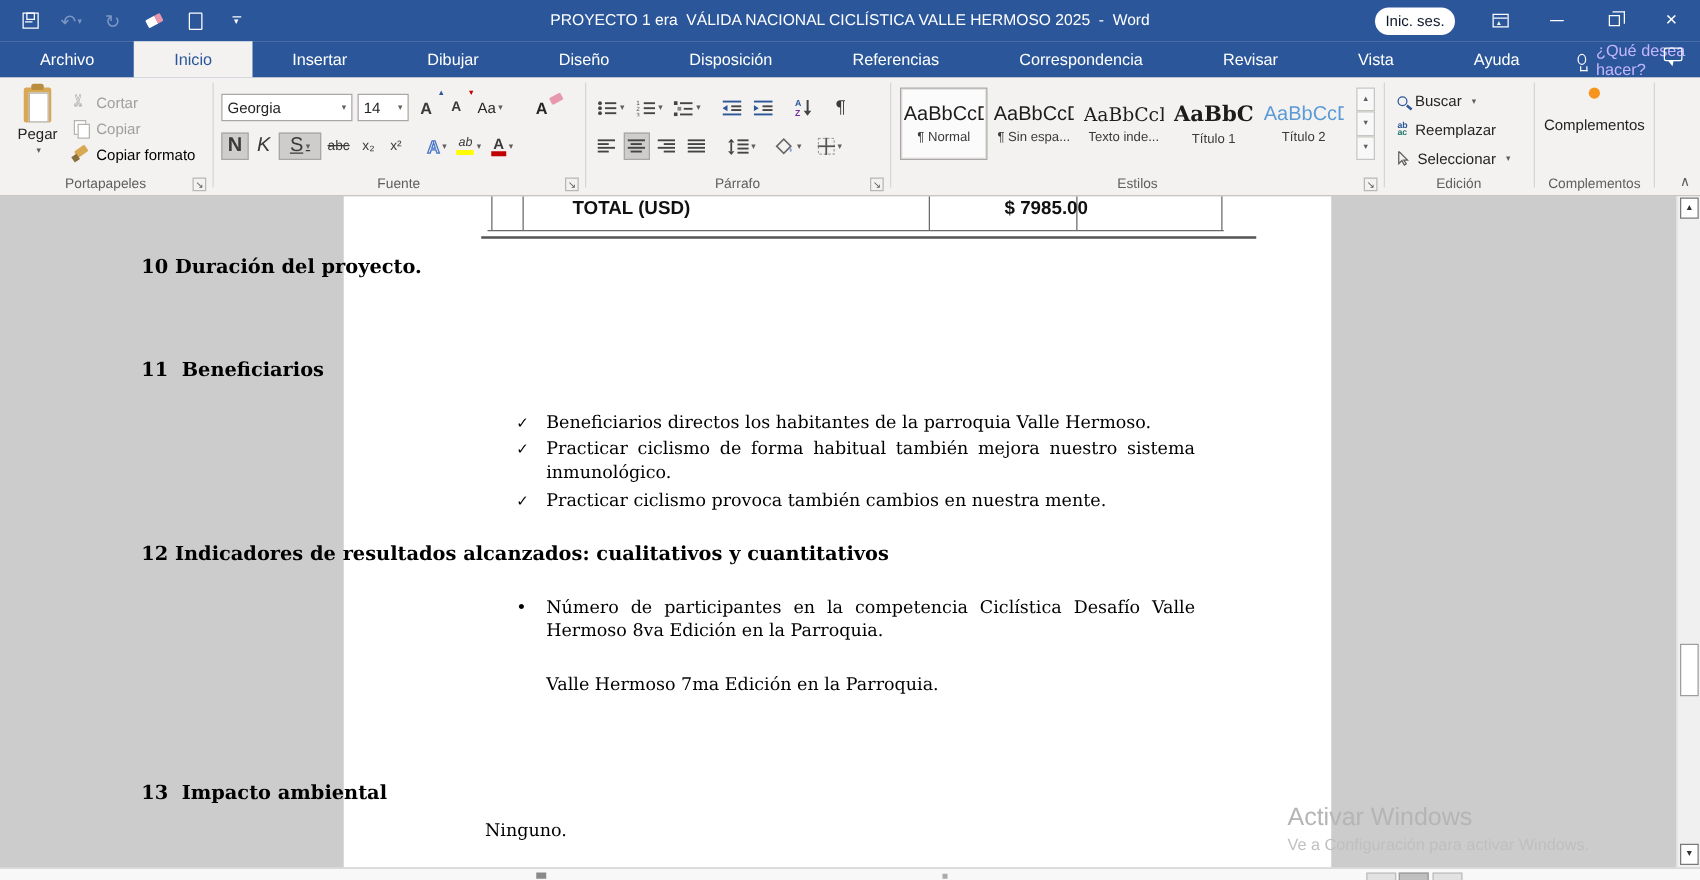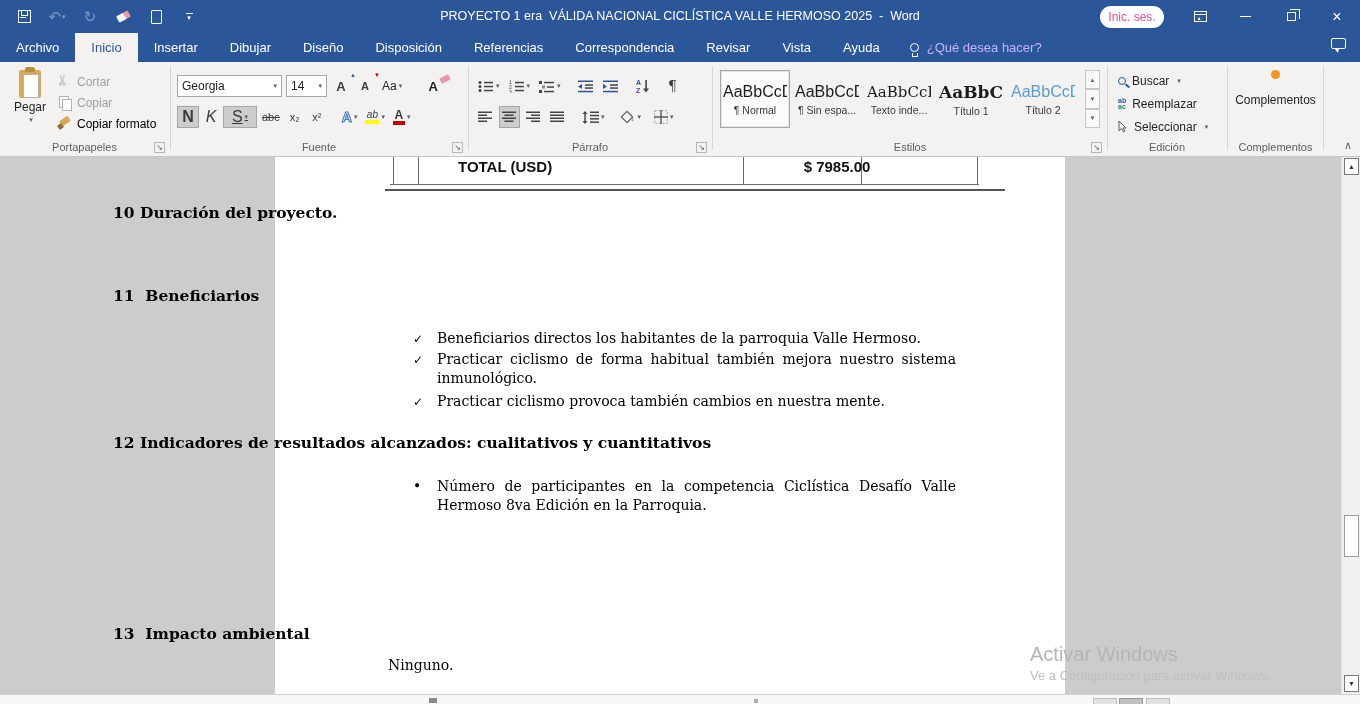--- a/index.html
+++ b/index.html
@@ -15,34 +15,34 @@
   .floppy::before { content:""; position:absolute; left:2px; top:-1px; width:5px; height:4px; border:1px solid #fff; }
   .floppy::after { content:""; position:absolute; left:1px; bottom:0; width:6px; height:4px; border-top:1px solid #fff; }
   .ghost { color:#7d97c4; font-size:15px; }
   .tinychev { color:#7d97c4; font-size:7px; margin-left:1px; }
   .eraser { width:13px; height:7px; background:linear-gradient(90deg,#ffffff 60%,#e898ad 60%); transform:rotate(-28deg); border-radius:1px; }
   .newdoc { width:11px; height:14px; border:1.4px solid #fff; border-radius:1px; }
   .qatmore { display:flex; flex-direction:column; align-items:center; color:#fff; }
   .qatmore .bar { width:7px; height:1px; background:#fff; margin-bottom:1px; }
   .qatmore .v { font-size:7px; line-height:6px; }
   .title-text { position:absolute; left:0; right:0; top:9px; text-align:center; color:#ffffff; font-size:12.5px; white-space:pre; }
-  .signin { position:absolute; left:1100px; top:6px; width:64px; height:22px; background:#ffffff; color:#ec4899;
+  .signin { position:absolute; left:1100px; top:6px; width:64px; height:22px; background:#ffffff; color:#0f172a;
             font-size:12px; display:flex; align-items:center; justify-content:center; cursor:default;border-radius:11px; }
   .winbtn { position:absolute; top:0; height:33px; width:34px; display:flex; align-items:center; justify-content:center; color:#fff; }
   .ribopts { width:13px; height:11px; border:1px solid #fff; position:relative; }
   .ribopts::before { content:""; position:absolute; left:0; top:2px; width:11px; height:1px; background:#fff; }
   .ribopts::after { content:"▴"; position:absolute; left:3px; top:2px; font-size:6px; color:#fff; }
   .minbar { width:11px; height:1px; background:#fff; }
   .restore { width:9px; height:9px; border:1px solid #fff; position:relative; }
   .restore::before { content:""; position:absolute; left:2px; top:-4px; width:9px; height:9px; border:1px solid #fff; border-left:none; border-bottom:none; }
   .closex { font-size:16px; line-height:16px; }
 
   
   .tabstrip { position:absolute; left:0; top:33px; width:1360px; height:29px; background:#2b579a; display:flex; align-items:stretch; }
-  .tab { color:#ffffff; font-size:13px; padding:0 16px; display:flex; align-items:center; cursor:default; }
+  .tab { color:#ffffff; font-size:13px; padding:0 32px; display:flex; align-items:center; cursor:default; }
   .tab.active { background:#f3f2f1; color:#2b579a; }
   .tellme { display:flex; align-items:center; gap:8px; color:#c4b5fd; font-size:13px; padding-left:14px; }
   .bulb { width:9px; height:9px; border:1.4px solid #fff; border-radius:50%; position:relative; }
   .bulb::after { content:""; position:absolute; left:1.5px; top:9px; width:4px; height:3px; border-left:1px solid #fff; border-right:1px solid #fff; border-bottom:1px solid #fff; }
   .feedback { position:absolute; right:14px; top:38px; width:15px; height:11px; border:1.4px solid #fff; border-radius:2px; }
   .feedback::after { content:""; position:absolute; left:2px; bottom:-5px; border-left:4px solid transparent; border-right:1px solid transparent; border-top:5px solid #fff; }
 
   
   .ribbon { position:absolute; left:0; top:62px; width:1360px; height:95px; background:#f3f2f1; border-bottom:1px solid #c8c6c4; }
   .rgroup { position:absolute; top:0; height:94px; }
@@ -515,20 +515,21 @@
     <div class="doc-cont" style="top:213px; left:437px;">inmunológico.</div>
     <div class="doc-li" style="top:234px; left:413px;">
       <span class="mark">✓</span><span>Practicar ciclismo provoca también cambios en nuestra mente.</span>
     </div>
 
     <div class="doc-h" style="top:276px;">12 Indicadores de resultados alcanzados: cualitativos y cuantitativos</div>
     <div class="doc-li" style="top:319px; left:413px;">
       <span class="bmark">•</span><span class="jline">Número de participantes en la competencia Ciclística Desafío Valle</span>
     </div>
     <div class="doc-cont" style="top:340px; left:437px;">Hermoso 8va Edición en la Parroquia.</div>
+    <div class="doc-cont" style="top:383px; left:437px;">Valle Hermoso 7ma Edición en la Parroquia.</div>
 
     <div class="doc-h" style="top:467px;">13  Impacto ambiental</div>
     <div class="doc-p" style="top:498px; left:388px;">Ninguno.</div>
 
     <div class="watermark1">Activar Windows</div>
     <div class="watermark2">Ve a Configuración para activar Windows.</div>
   </div>
 
   <div class="vscroll">
     <div class="sbtn" style="top:1px;">▲</div>

